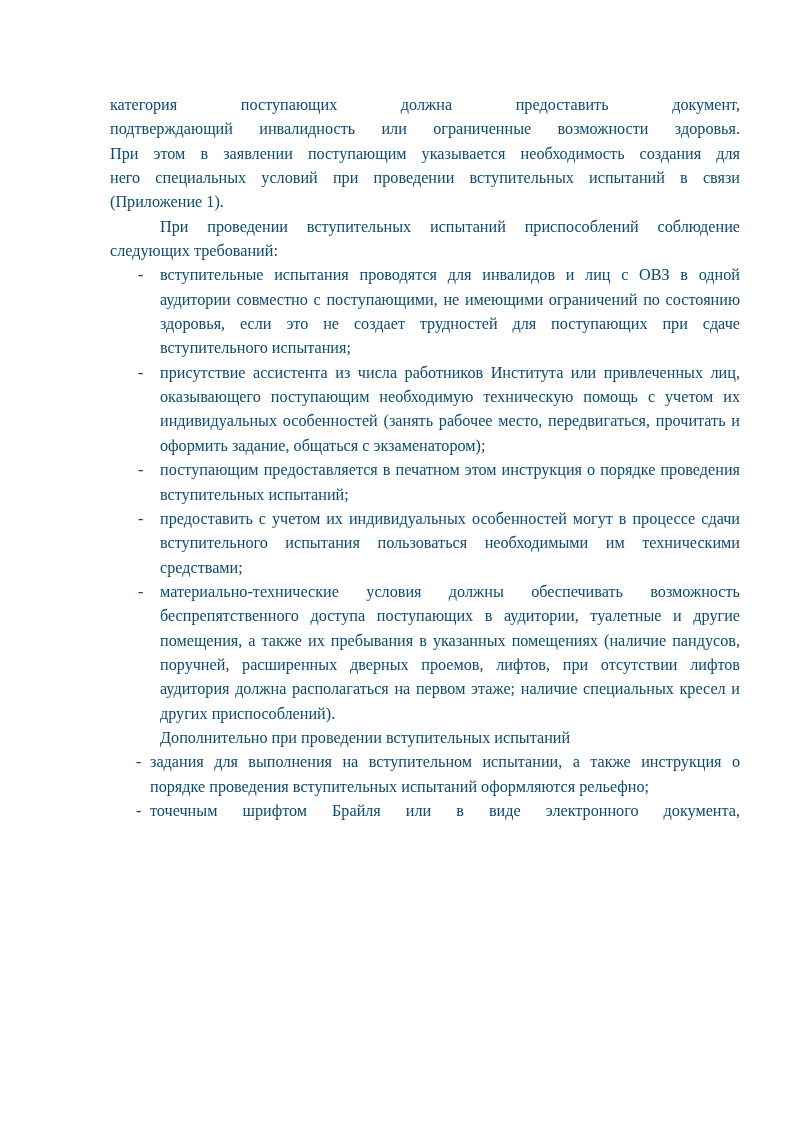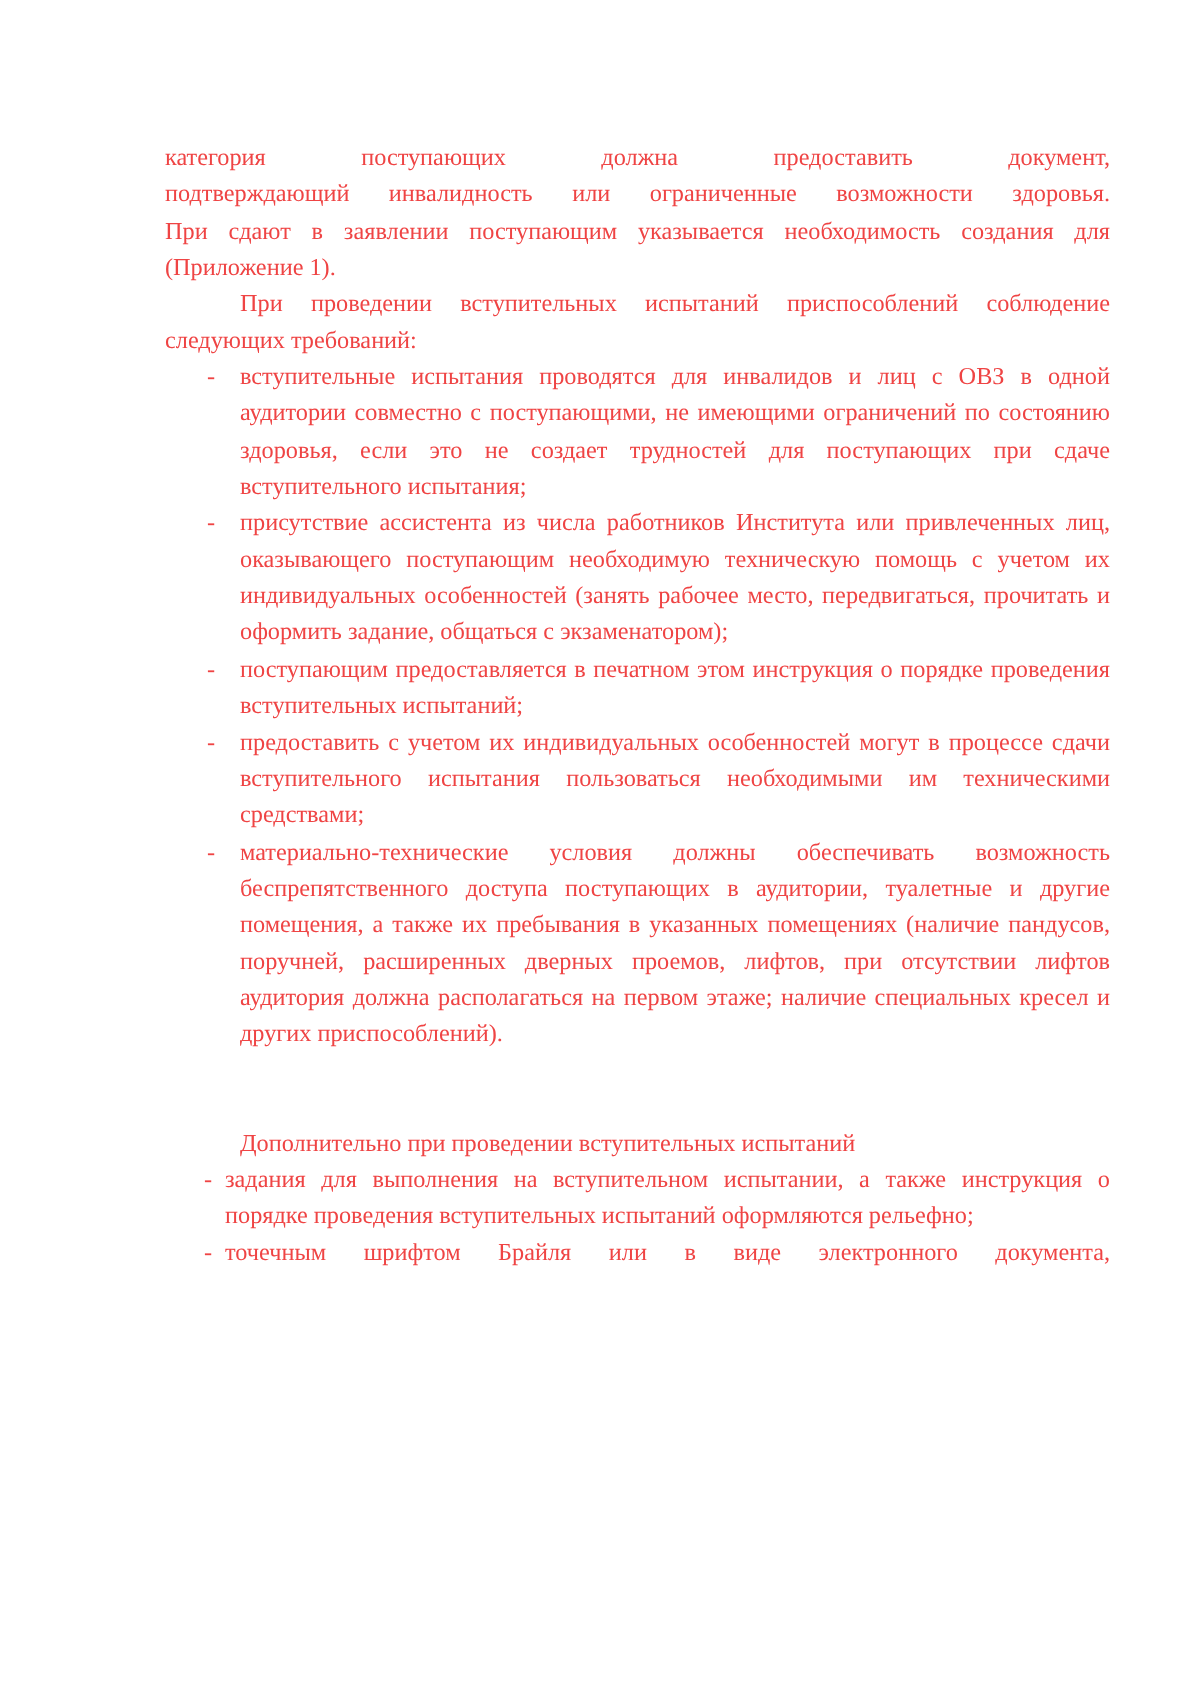--- a/index.html
+++ b/index.html
@@ -1,42 +1,43 @@
 <!DOCTYPE html>
 <html><head>
 <meta charset="utf-8">
 <style>
   html, body { margin: 0; padding: 0; background: #ffffff; }
   body { width: 793px; height: 1123px; position: relative; overflow: hidden; }
   .page {
     position: absolute; left: 110px; top: 93px; width: 630px;
     font-family: "Liberation Serif", serif;
-    font-size: 16.2px; line-height: 24.35px; color: #ef4444;
+    font-size: 16.2px; line-height: 24.35px; color: #0c4a6e;
   }
   .p { text-align: justify; margin: 0; }
   .indent { text-indent: 50px; }
   .line { display: block; text-align: justify; text-align-last: justify; white-space: nowrap; }
   .line.last { text-align-last: left; }
   .item { position: relative; margin: 0; }
   .item1 { padding-left: 50px; }
   .item1 .dash { position: absolute; left: 28px; top: 0; }
   .item2 { padding-left: 40px; }
   .item2 .dash { position: absolute; left: 26px; top: 0; }
   .wrap { text-align: justify; }
-  .para-first { display:block;margin-top:48px; }
+  .para-first { display:block; }
 </style>
 </head>
 <body>
 
 <div class="page">
 
   <div class="p">
     <span class="line" style="word-spacing:28px;">категория поступающих должна предоставить документ,</span>
     <span class="line">подтверждающий инвалидность или ограниченные возможности здоровья.</span>
-    <span class="line">При сдают в заявлении поступающим указывается необходимость создания для</span>
+    <span class="line">При этом в заявлении поступающим указывается необходимость создания для</span>
+    <span class="line">него специальных условий при проведении вступительных испытаний в связи</span>
     <span class="line last">(Приложение 1).</span>
   </div>
 
 
   <p class="p indent">При проведении вступительных испытаний приспособлений соблюдение следующих требований:</p>
 
   <div>
     <div class="item item1">
       <span class="dash">-</span>
       <div class="wrap">вступительные испытания проводятся для инвалидов и лиц с ОВЗ в одной аудитории совместно с поступающими, не имеющими ограничений по состоянию здоровья, если это не создает трудностей для поступающих при сдаче вступительного испытания;</div>

